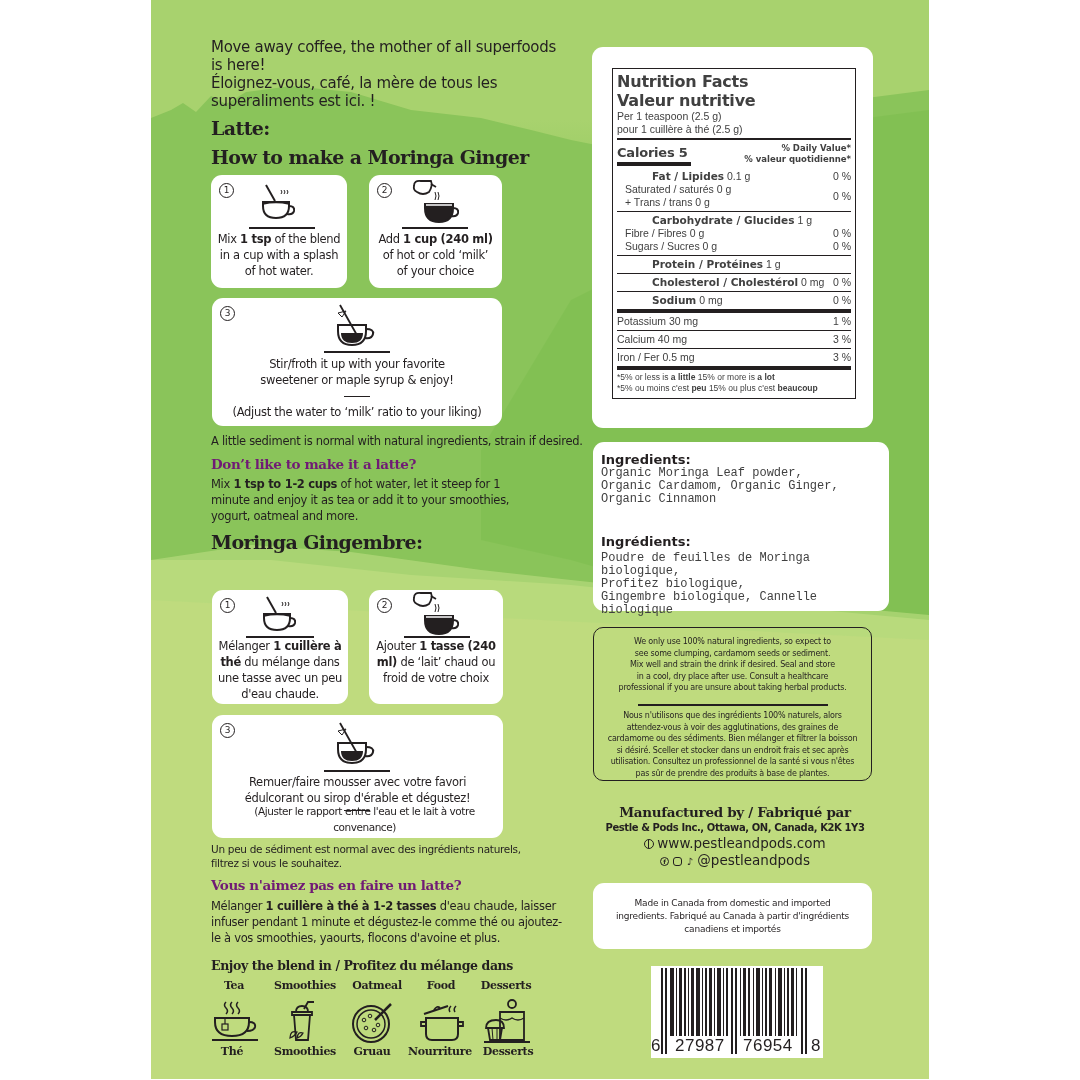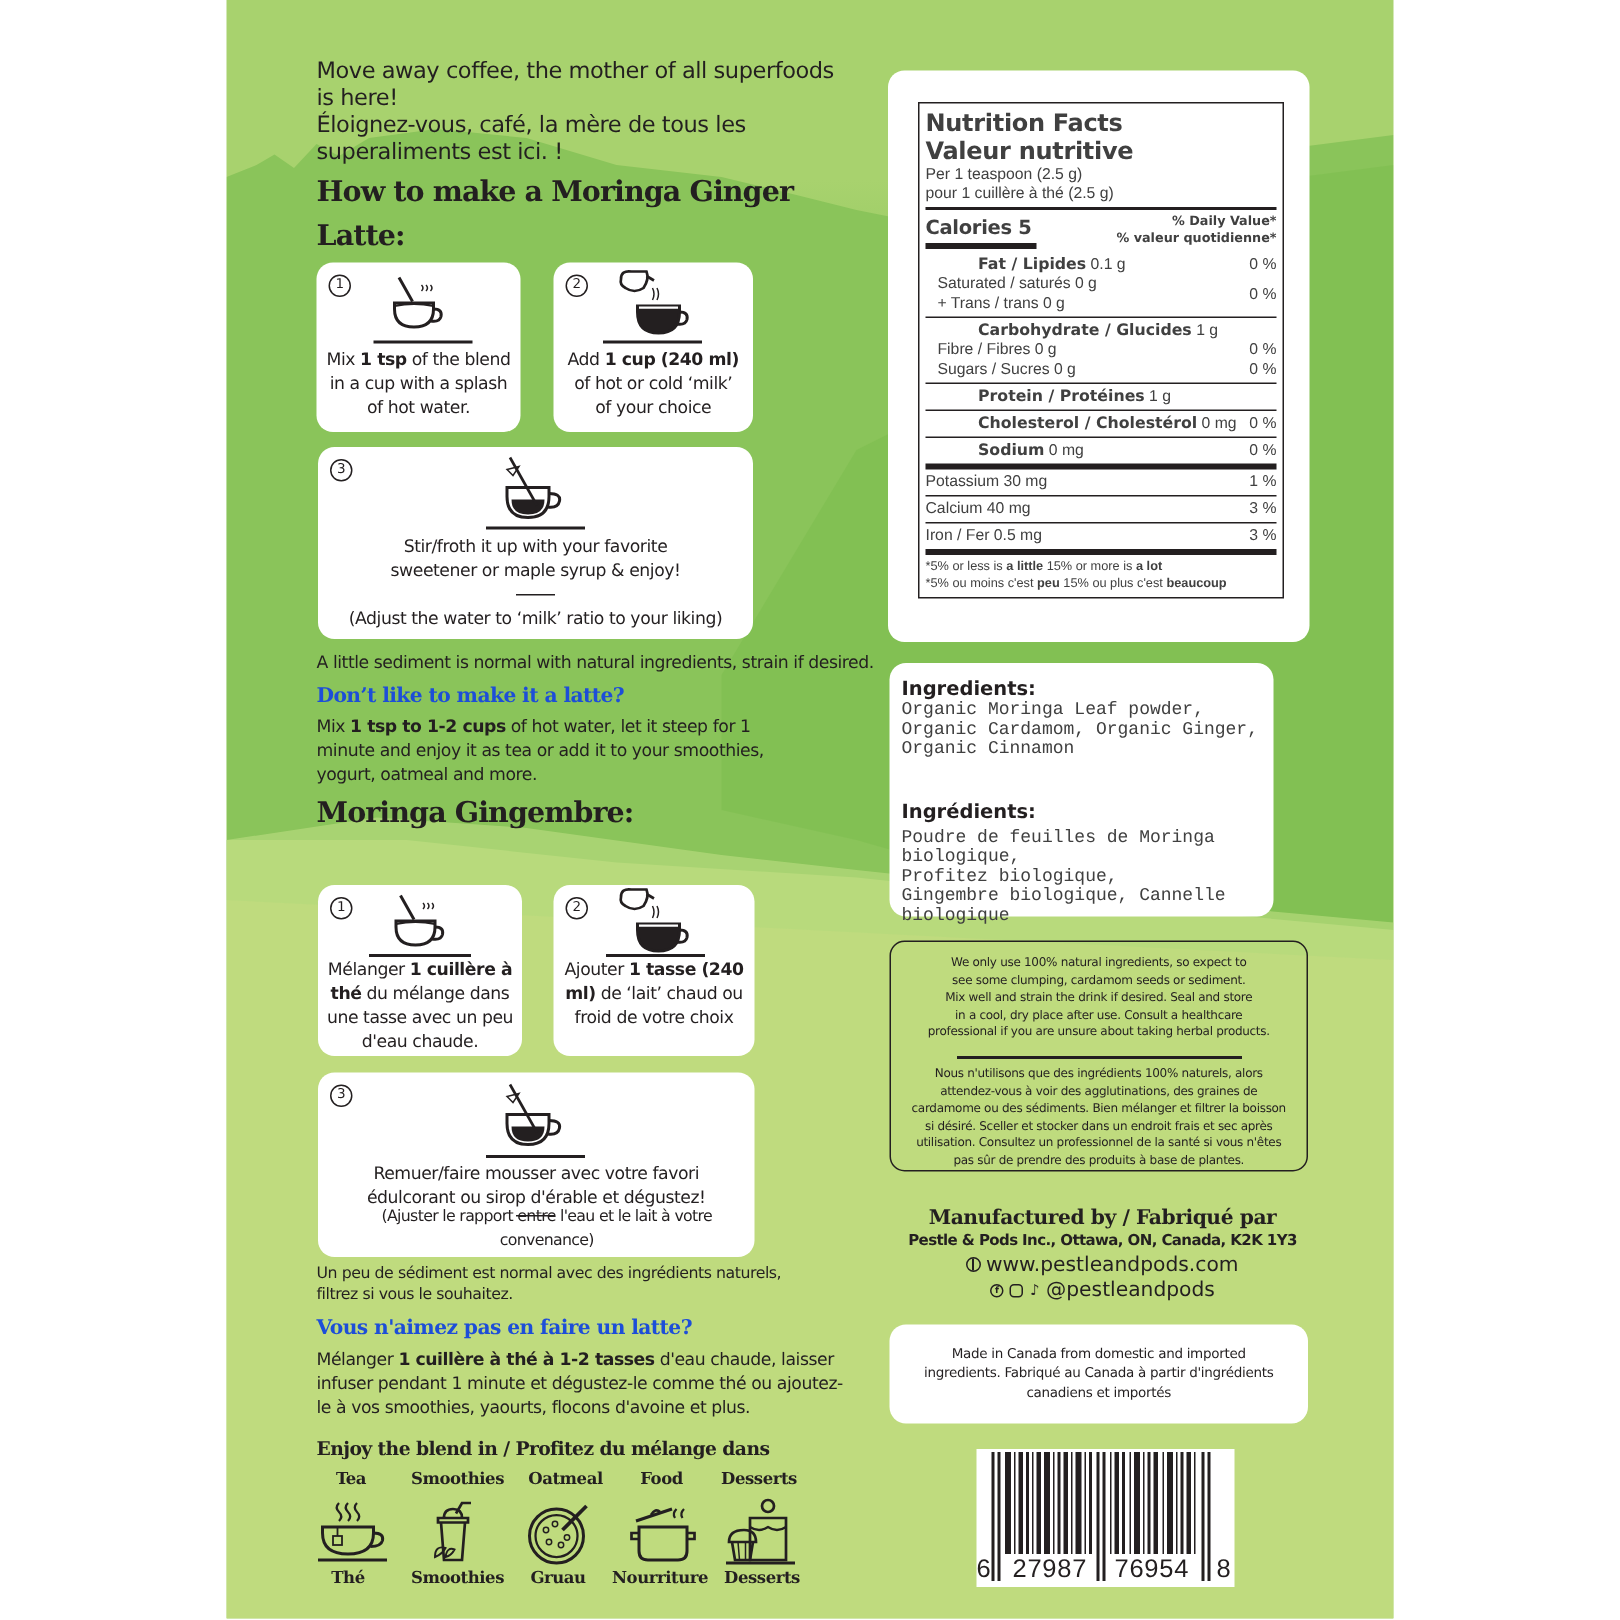--- a/index.html
+++ b/index.html
@@ -24,37 +24,37 @@
   .step-num {
     position: absolute; left: 8px; top: 8px; width: 15px; height: 15px; border: 1px solid #231f20;
     border-radius: 50%; font-size: 9px; line-height: 13px; text-align: center; font-family: "DejaVu Sans", sans-serif;
   }
   .icon-cup { position: absolute; }
   .rule { position: absolute; height: 2px; background: #231f20; }
   .step-text { position: absolute; left: 0; width: 100%; text-align: center; font-size: 11.5px; line-height: 16px; letter-spacing: -0.3px; color: #231f20; }
   .step-text b { font-weight: bold; }
 
   .body-text { font-size: 11.5px; line-height: 16px; letter-spacing: -0.3px; color: #231f20; }
-  .h-small { font-size: 13.5px; line-height: 18px; letter-spacing: -0.4px; color: #1d4ed8; }
+  .h-small { font-size: 13.5px; line-height: 18px; letter-spacing: -0.4px; color: #701a75; }
 
   
   .nf-card { left: 592px; top: 47px; width: 281px; height: 381px; }
   .nf { position: absolute; left: 612px; top: 68px; width: 244px; border: 1px solid #231f20; padding: 3px 4px 4px 4px; font-family: "Liberation Sans", sans-serif; color: #404040; }
   .nf-title { font-family: "DejaVu Sans", sans-serif; font-weight: bold; font-size: 16px; line-height: 19px; letter-spacing: -0.2px; }
   .nf-serv { font-size: 10.5px; line-height: 13px; }
   .nf-row { display: flex; justify-content: space-between; align-items: flex-end; font-size: 10.5px; line-height: 13px; }
   .nf-b { font-family: "DejaVu Sans", sans-serif; font-weight: bold; font-size: 10.5px; margin-left: 35px; }
   .nf-thick { height: 4px; background: #231f20; margin: 2px 0; }
   .nf-thin { height: 1px; background: #231f20; margin: 2px 0; }
   .nf-med { height: 2px; background: #231f20; margin: 2px 0; }
   .nf-indent { padding-left: 8px; }
   .nf-foot { font-size: 8.5px; line-height: 11px; }
   .nf-foot b { font-weight: bold; }
 
-  .ing-card { left: 593px; top: 442px; width: 256px; height: 169px; }
+  .ing-card { left: 593px; top: 442px; width: 296px; height: 169px; }
   .ing-h { font-family: "DejaVu Sans", sans-serif; font-weight: bold; font-size: 13px; line-height: 15px; color: #231f20; }
   .ing-t { font-family: Liberation Mono, monospace; font-size: 12px; line-height: 13px; color: #404040; }
 
   .notice { position: absolute; left: 593px; top: 627px; width: 279px; height: 154px; border: 1px solid #231f20; border-radius: 10px; }
   .notice-t { position: absolute; left: 0; width: 100%; text-align: center; font-size: 8px; line-height: 11.5px; color: #231f20; letter-spacing: -0.2px; }
 
   .mfg-h { font-size: 13.5px; line-height: 18px; text-align: center; letter-spacing: -0.3px; }
   .mfg-t { font-size: 10px; line-height: 14px; text-align: center; letter-spacing: -0.4px; font-weight: bold; color: #231f20; }
   .mfg-web { font-size: 13.5px; line-height: 17px; text-align: center; color: #231f20; }
 
@@ -78,22 +78,22 @@
     <path d="M0 560 L100 545 L200 552 L330 570 L420 580 L560 595 L778 615 L778 640 L0 600 Z" fill="#b5da7c" opacity="0.7"></path>
   </svg>
 </div>
 
 <div class="abs intro">
   <div>Move away coffee, the mother of all superfoods is here!</div>
   <div>Éloignez-vous, café, la mère de tous les superaliments est ici. !</div>
 </div>
 
 <div class="abs slab h-big" style="left:211px; top:114px; width:370px;">
+  <div>Latte:</div>
   <div>How to make a Moringa Ginger</div>
-  <div>Latte:</div>
 </div>
 
 <div class="card" style="left:211px; top:175px; width:136px; height:113px;">
   <div class="step-num">1</div>
   <svg class="icon-cup" style="left:46px; top:7px;" width="40" height="40" viewBox="0 0 40 40">
     <path d="M6 20 H32 V24 Q32 36 19 36 Q6 36 6 24 Z" fill="none" stroke="#231f20" stroke-width="2"></path>
     <path d="M32 24 Q38 24 37 29 Q36 33 30 32" fill="none" stroke="#231f20" stroke-width="2"></path>
     <path d="M6 22 Q19 19 32 22" fill="none" stroke="#231f20" stroke-width="1.5"></path>
     <line x1="9" y1="3" x2="18" y2="19" stroke="#231f20" stroke-width="2"></line>
     <path d="M24 12 q2 -2 0 -4 M27 12 q2 -2 0 -4 M30 12 q2 -2 0 -4" fill="none" stroke="#231f20" stroke-width="1"></path>

